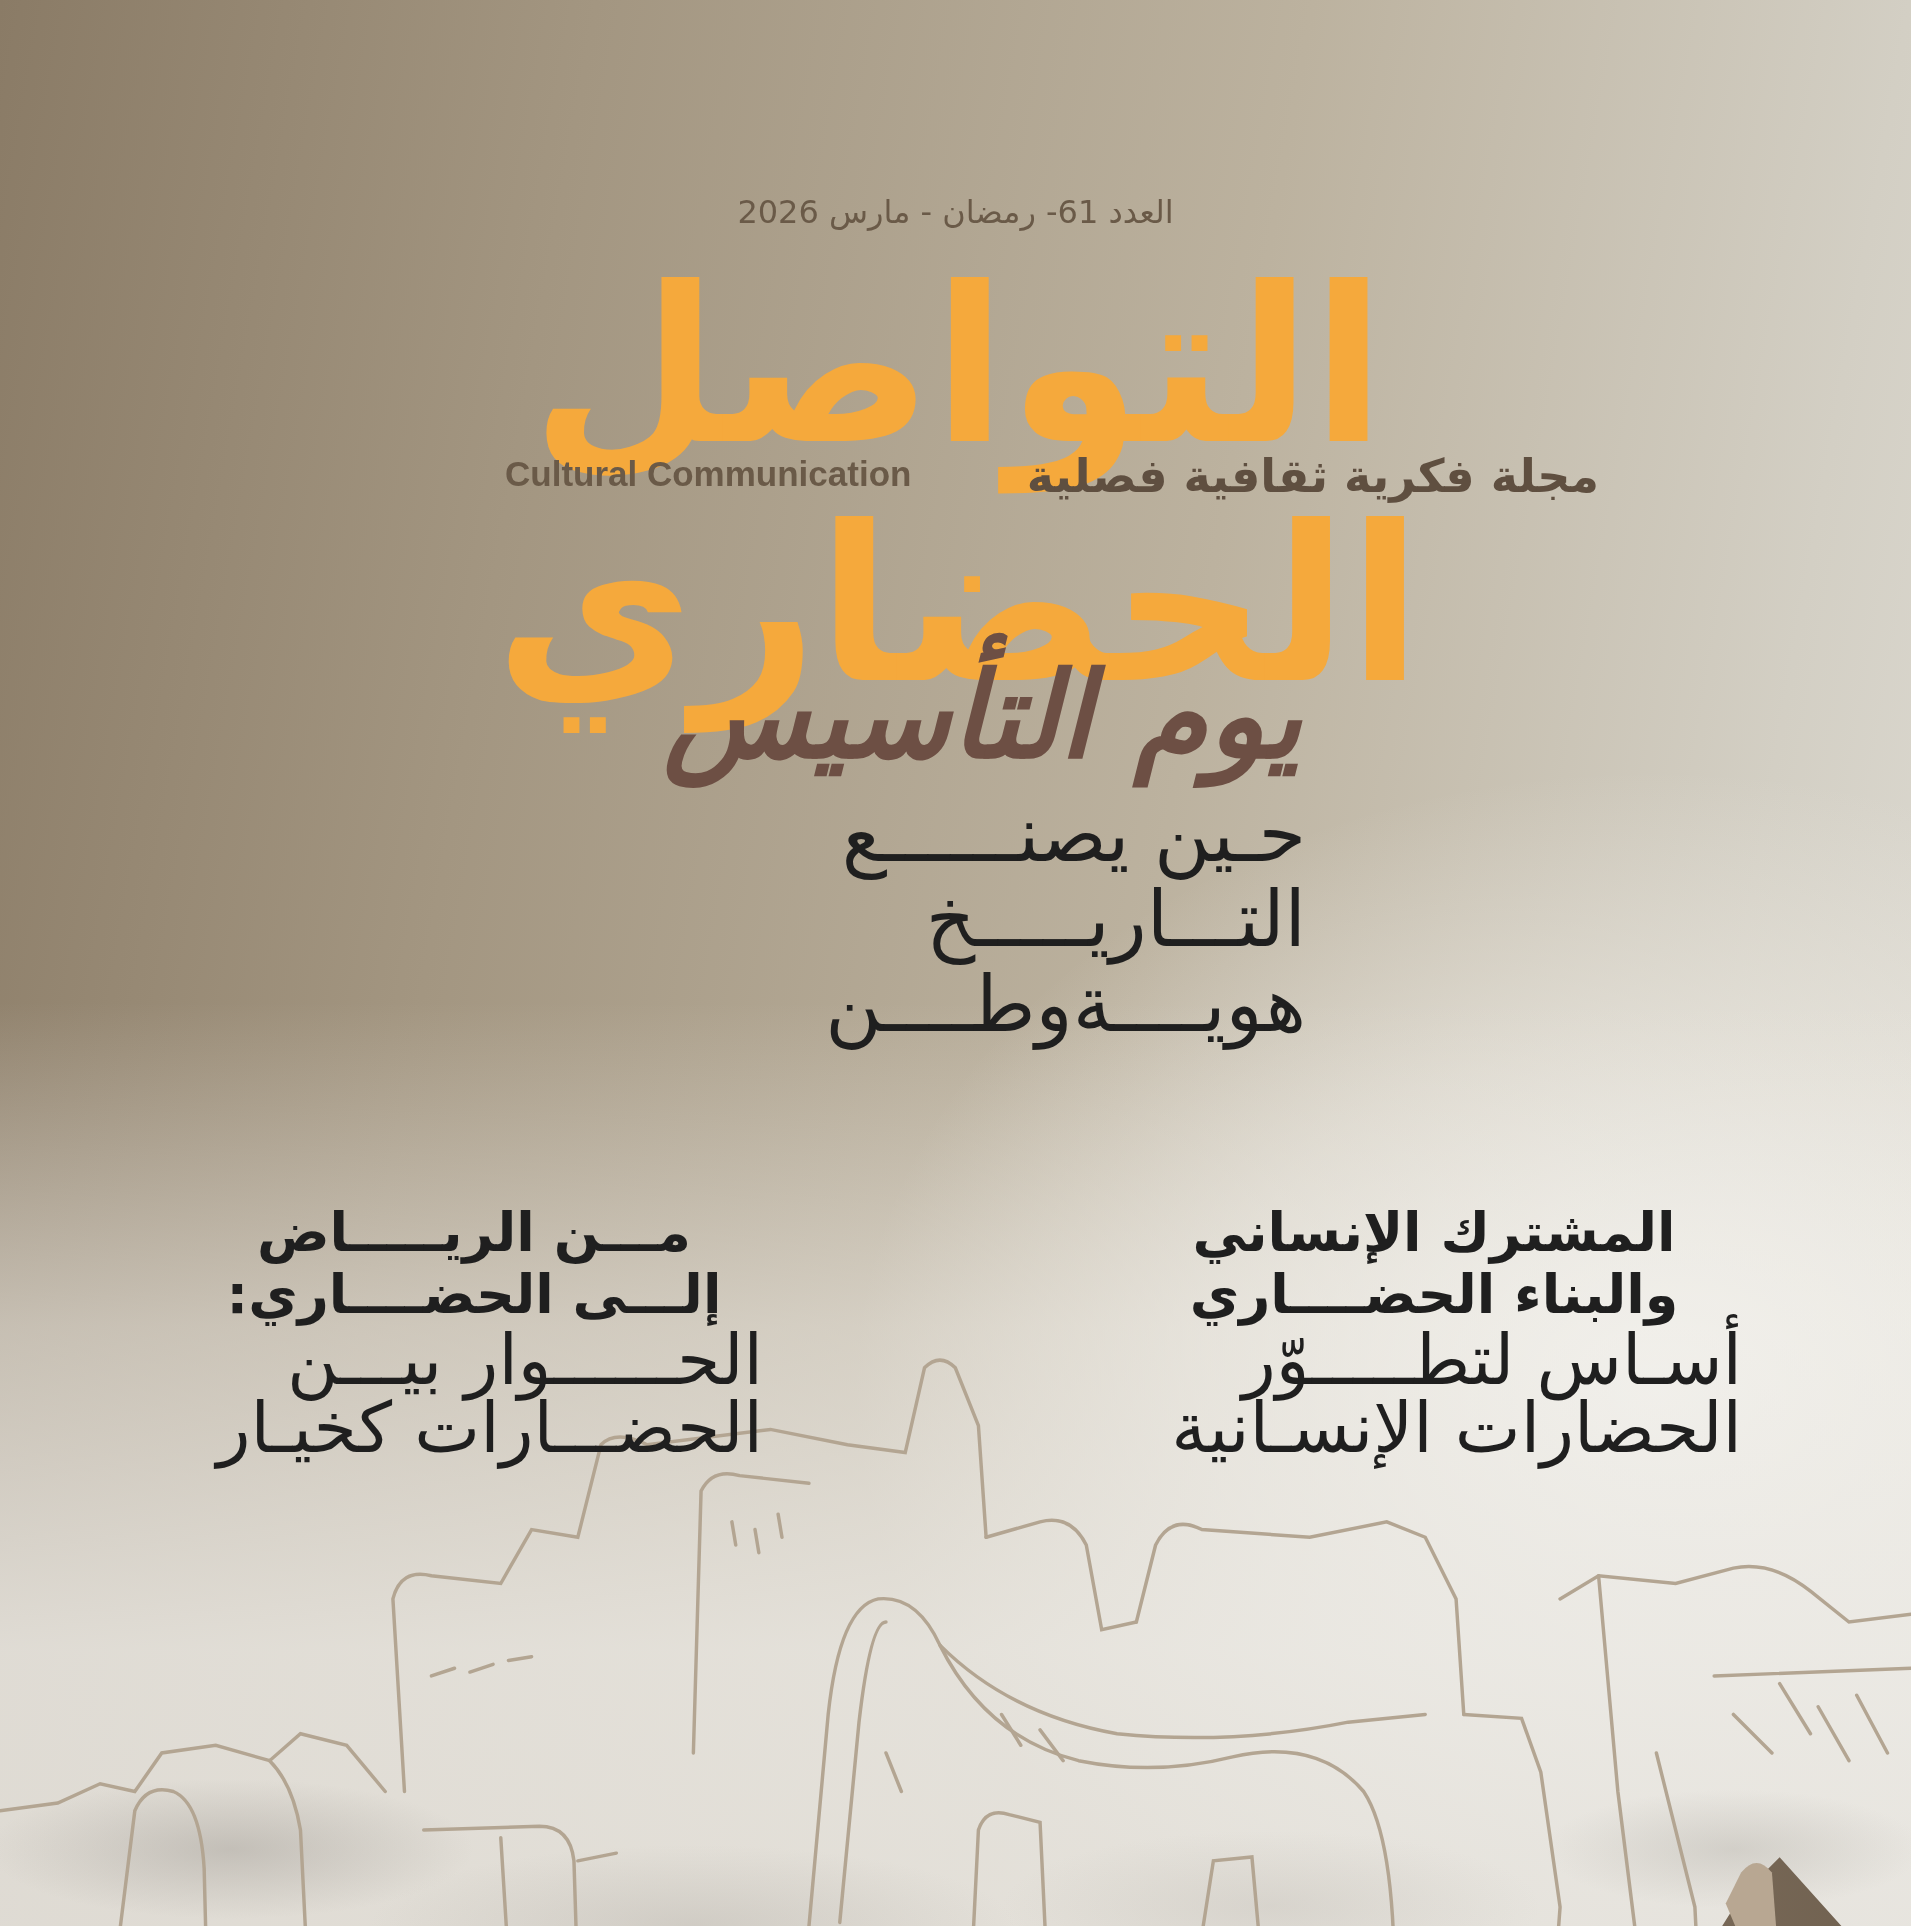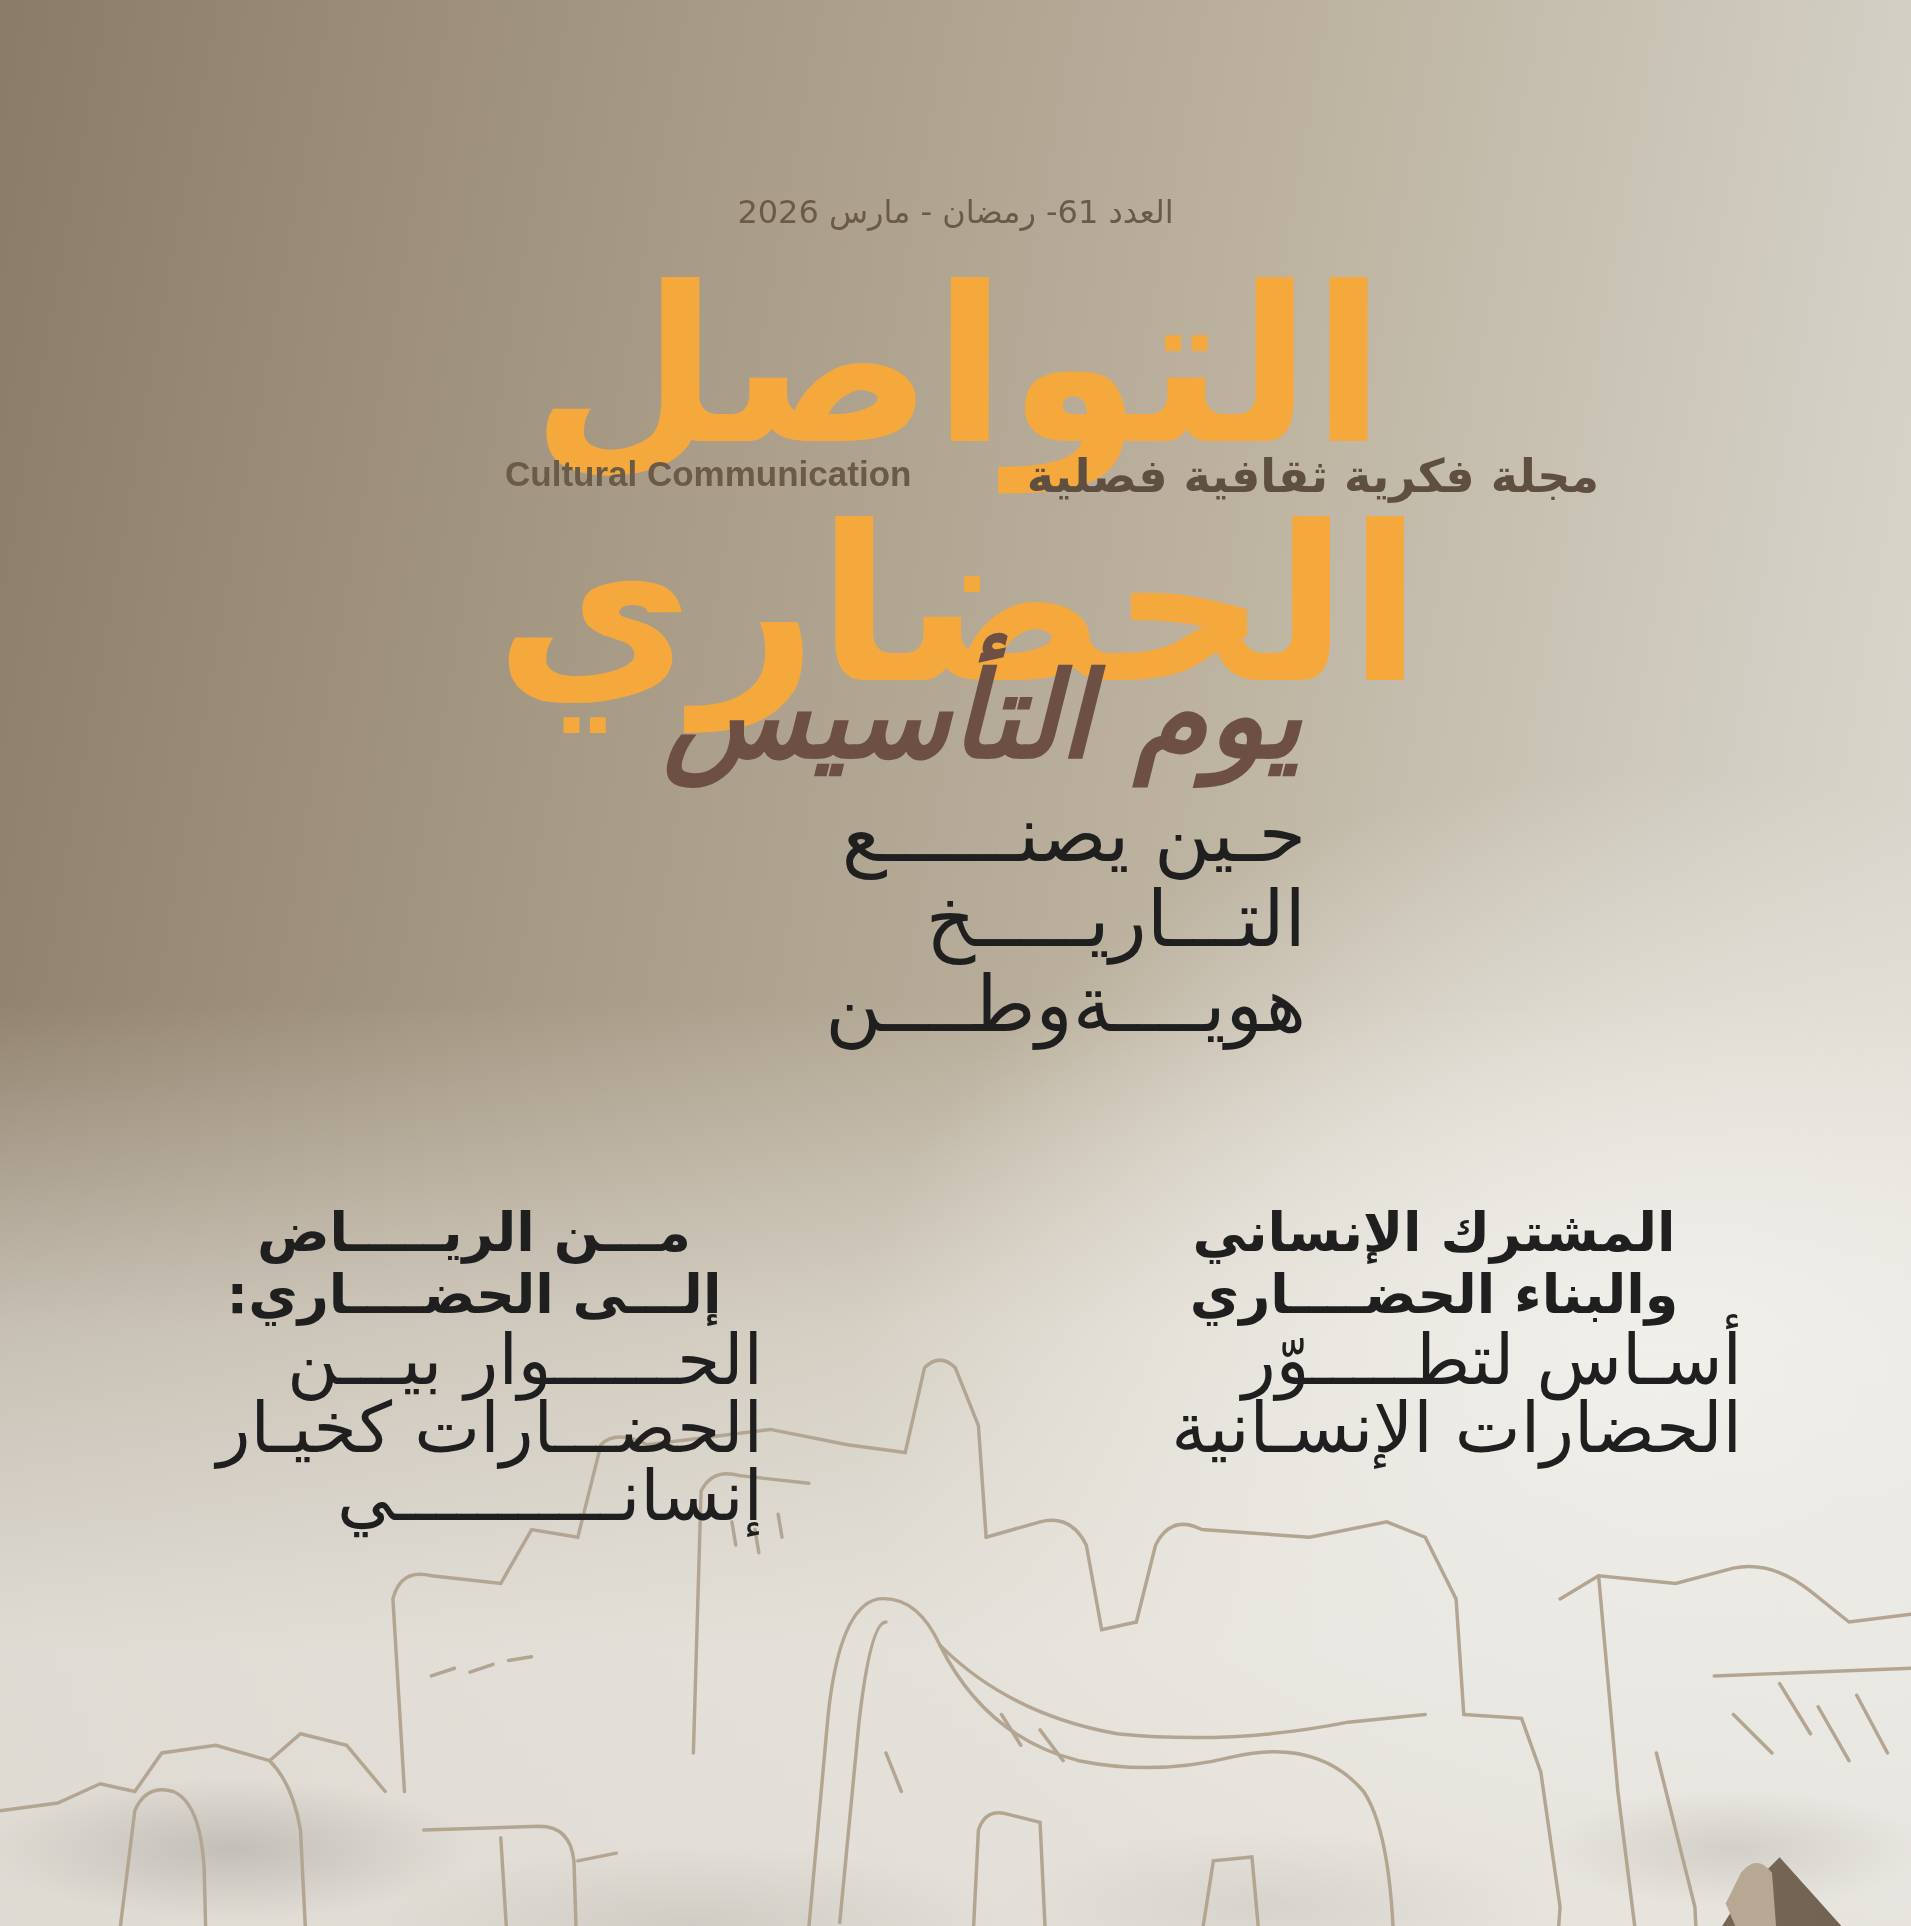--- a/index.html
+++ b/index.html
@@ -165,17 +165,16 @@
     <div class="story-title">والبناء الحضــــاري</div>
     <div class="story-body">أسـاس لتطـــــوّر</div>
     <div class="story-body">الحضارات  الإنسـانية</div>
   </div>
 
   <div class="story-left">
     <div class="story-title">مـــن الريـــــاض</div>
     <div class="story-title">إلـــى الحضــــاري:</div>
     <div class="story-body">الحــــــوار بيـــن</div>
     <div class="story-body">الحضـــارات كخيـار</div>
-    <div class="story-body">إنسانـــــــــــي</div>
   </div>
 
 </div>
 
 
 </body></html>

